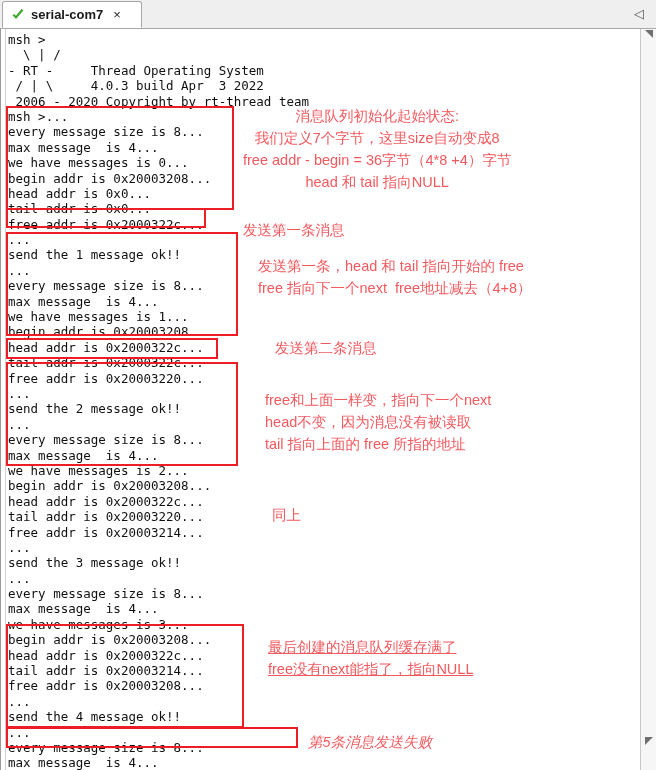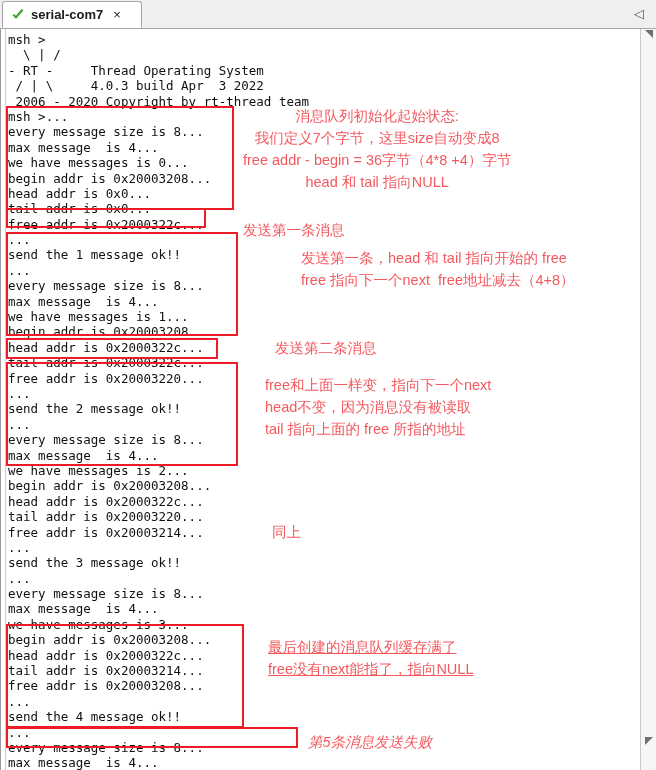--- a/index.html
+++ b/index.html
@@ -185,23 +185,23 @@
     <div class="redbox" style="left: 6px; top: 362px; width: 232px; height: 104px;"></div>
     <div class="redbox" style="left: 6px; top: 624px; width: 238px; height: 104px;"></div>
     <div class="redbox" style="left: 6px; top: 727px; width: 292px; height: 21px;"></div>
   </div>
 <div id="notes-layer">
     <div class="note" style="left: 243px; top: 105px; text-align: center;">消息队列初始化起始状态:
 我们定义7个字节，这里size自动变成8
 free addr - begin = 36字节（4*8 +4）字节
 head 和 tail 指向NULL</div>
     <div class="note" style="left: 243px; top: 219px;">发送第一条消息</div>
-    <div class="note" style="left: 258px; top: 247px; margin-left: 43px;">发送第一条，head 和 tail 指向开始的 free
+    <div class="note" style="left: 258px; top: 255px;">发送第一条，head 和 tail 指向开始的 free
 free 指向下一个next  free地址减去（4+8）</div>
     <div class="note" style="left: 243px; top: 337px; margin-left: 32px;">发送第二条消息</div>
-    <div class="note" style="left: 265px; top: 374px;">free和上面一样变，指向下一个next
+    <div class="note" style="left: 265px; top: 389px;">free和上面一样变，指向下一个next
 head不变，因为消息没有被读取
 tail 指向上面的 free 所指的地址</div>
-    <div class="note" style="left: 272px; top: 521px;">同上</div>
+    <div class="note" style="left: 272px; top: 504px;">同上</div>
     <div class="note" style="left: 268px; top: 636px; text-decoration: underline;">最后创建的消息队列缓存满了
 free没有next能指了，指向NULL</div>
     <div class="note" style="left: 308px; top: 731px; font-style: italic;">第5条消息发送失败</div>
   </div>
 
 </body></html>

